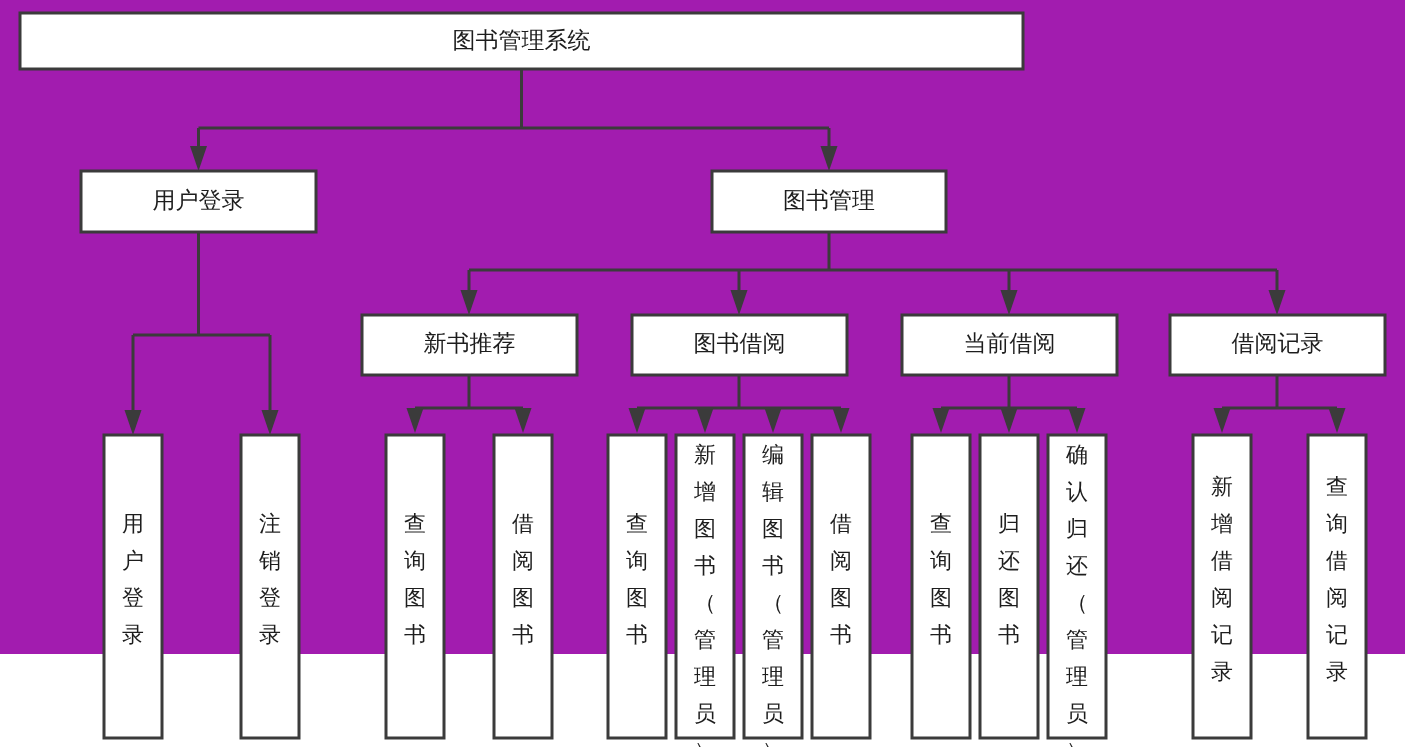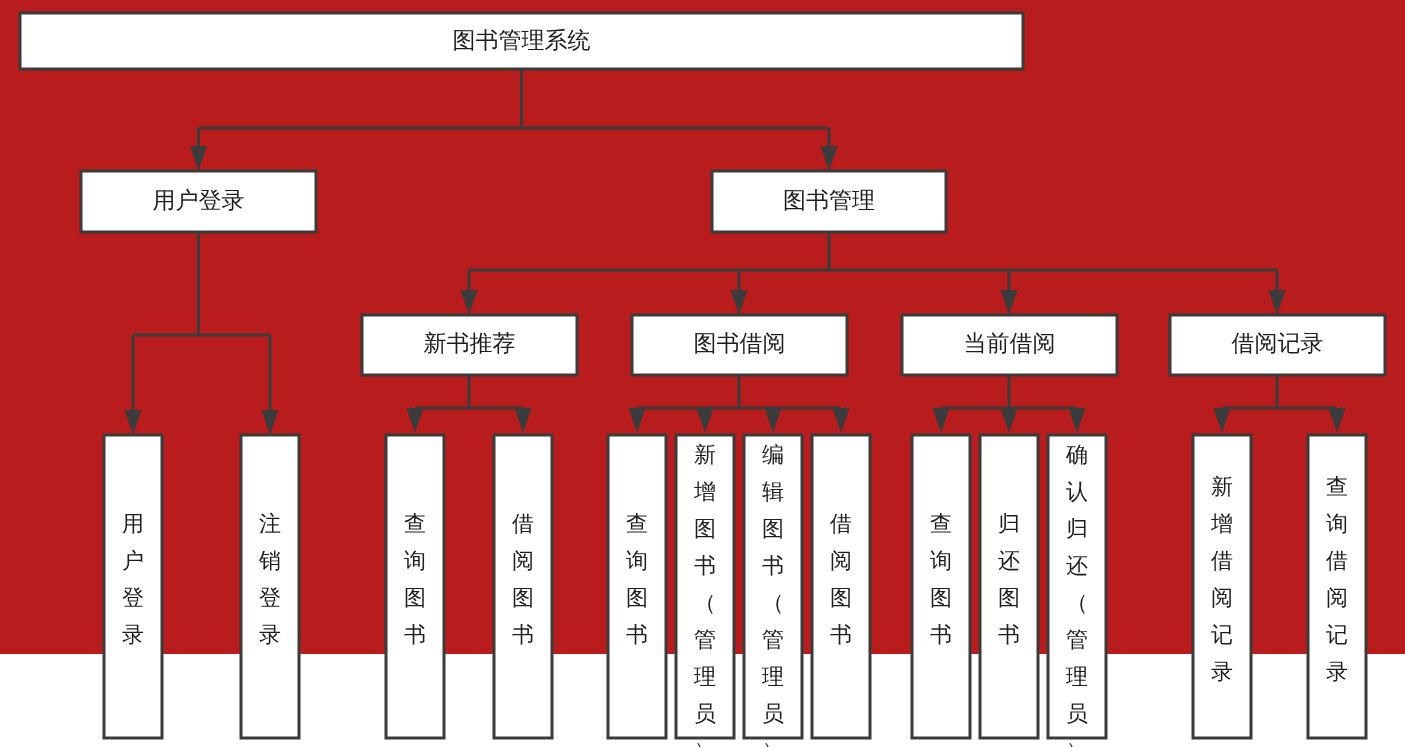--- a/index.html
+++ b/index.html
@@ -10,21 +10,21 @@
   body {
     width: 1405px;
     height: 747px;
     font-family: "Liberation Sans", "DejaVu Sans", sans-serif;
     overflow: hidden;
   }
   #diagram-root {
     position: relative;
     width: 1405px;
     height: 654px;
-    background: #b91c1c;
+    background: #a21caf;
   }
   svg#flow {
     position: absolute;
     left: 0;
     top: 0;
     width: 1405px;
     height: 747px;
     display: block;
   }
   .node-box {

